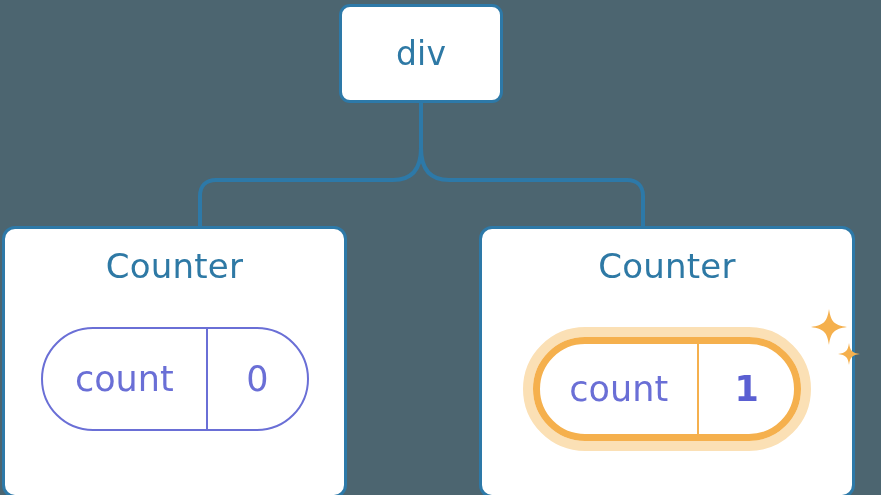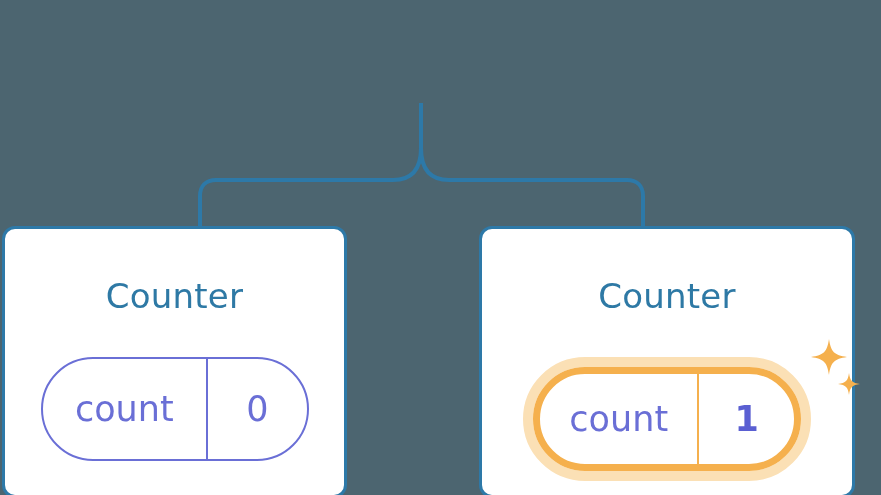--- a/index.html
+++ b/index.html
@@ -65,21 +65,21 @@
     align-items: center;
   }
   .node-card.left  { left: 2px;   width: 345px; }
   .node-card.right { left: 479px; width: 376px; }
 
   .card-title {
     color: #2e79a5;
     font-size: 34px;
     line-height: 1;
     letter-spacing: 0.2px;
-    margin-top: 50px;
+    margin-top: 20px;
   }
 
   
   .pill-wrap {
     position: relative;
     margin-top: 44px;
     display: flex;
     align-items: center;
     justify-content: center;
   }
@@ -155,20 +155,23 @@
 
   <svg id="connector" viewBox="0 0 881 495" width="881" height="495" aria-hidden="true">
 
     <path d="M421,103 L421,148" fill="none" stroke="#2d79a8" stroke-width="4" stroke-linecap="butt"></path>
 
     <path d="M421,148 C421,172 409,180 393,180 L216,180 C206,180 200,186 200,196 L200,228" fill="none" stroke="#2d79a8" stroke-width="4" stroke-linecap="butt"></path>
 
     <path d="M421,148 C421,172 433,180 449,180 L627,180 C637,180 643,186 643,196 L643,228" fill="none" stroke="#2d79a8" stroke-width="4" stroke-linecap="butt"></path>
   </svg>
 
+  <div class="node node-root">
+    <span class="root-label">div</span>
+  </div>
 
   <div class="node node-card left">
     <span class="card-title">Counter</span>
 
     <div class="pill-wrap">
       <div class="pill pill-plain">
         <span class="pill-key">count</span>
         <span class="pill-divider"></span>
         <span class="pill-val">0</span>
       </div>

